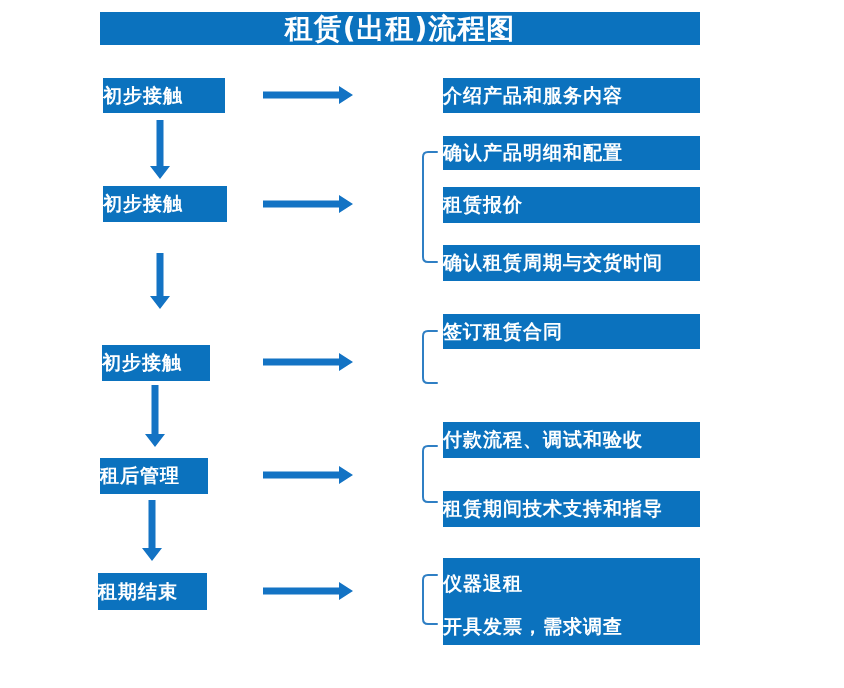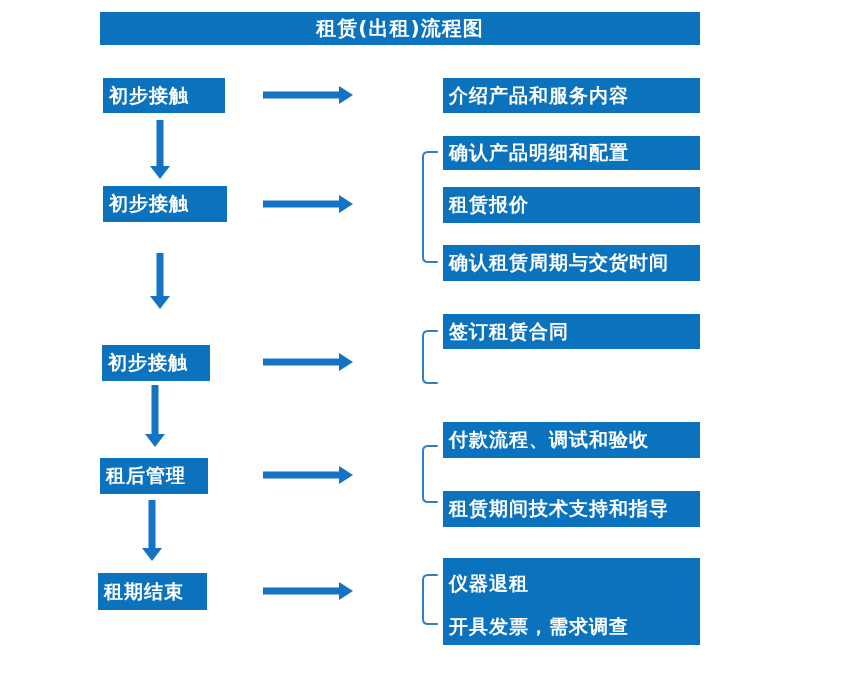--- a/index.html
+++ b/index.html
@@ -14,35 +14,35 @@
     height: 688px;
     background: var(--bg, #ffffff);
     overflow: hidden;
   }
   .title-bar {
     position: absolute;
     left: 100px; top: 12px; width: 600px; height: 33px;
     background: var(--blue, #0b72be);
     color: #ffffff;
     font-weight: bold;
-    font-size: 20px;
+    font-size: 28px;
     display: flex;
     align-items: center;
     justify-content: center;
     letter-spacing: 1px;
   }
   .box {
     position: absolute;
     background: var(--blue, #0b72be);
     color: #ffffff;
     font-weight: bold;
     font-size: 19px;
     display: flex;
     align-items: center;
-    padding-left: 6px;
+    padding-left: 0;
     box-sizing: border-box;
     white-space: nowrap;
     letter-spacing: 1px;
   }
   svg.overlay {
     position: absolute;
     left: 0; top: 0;
     width: 844px; height: 688px;
     pointer-events: none;
   }

